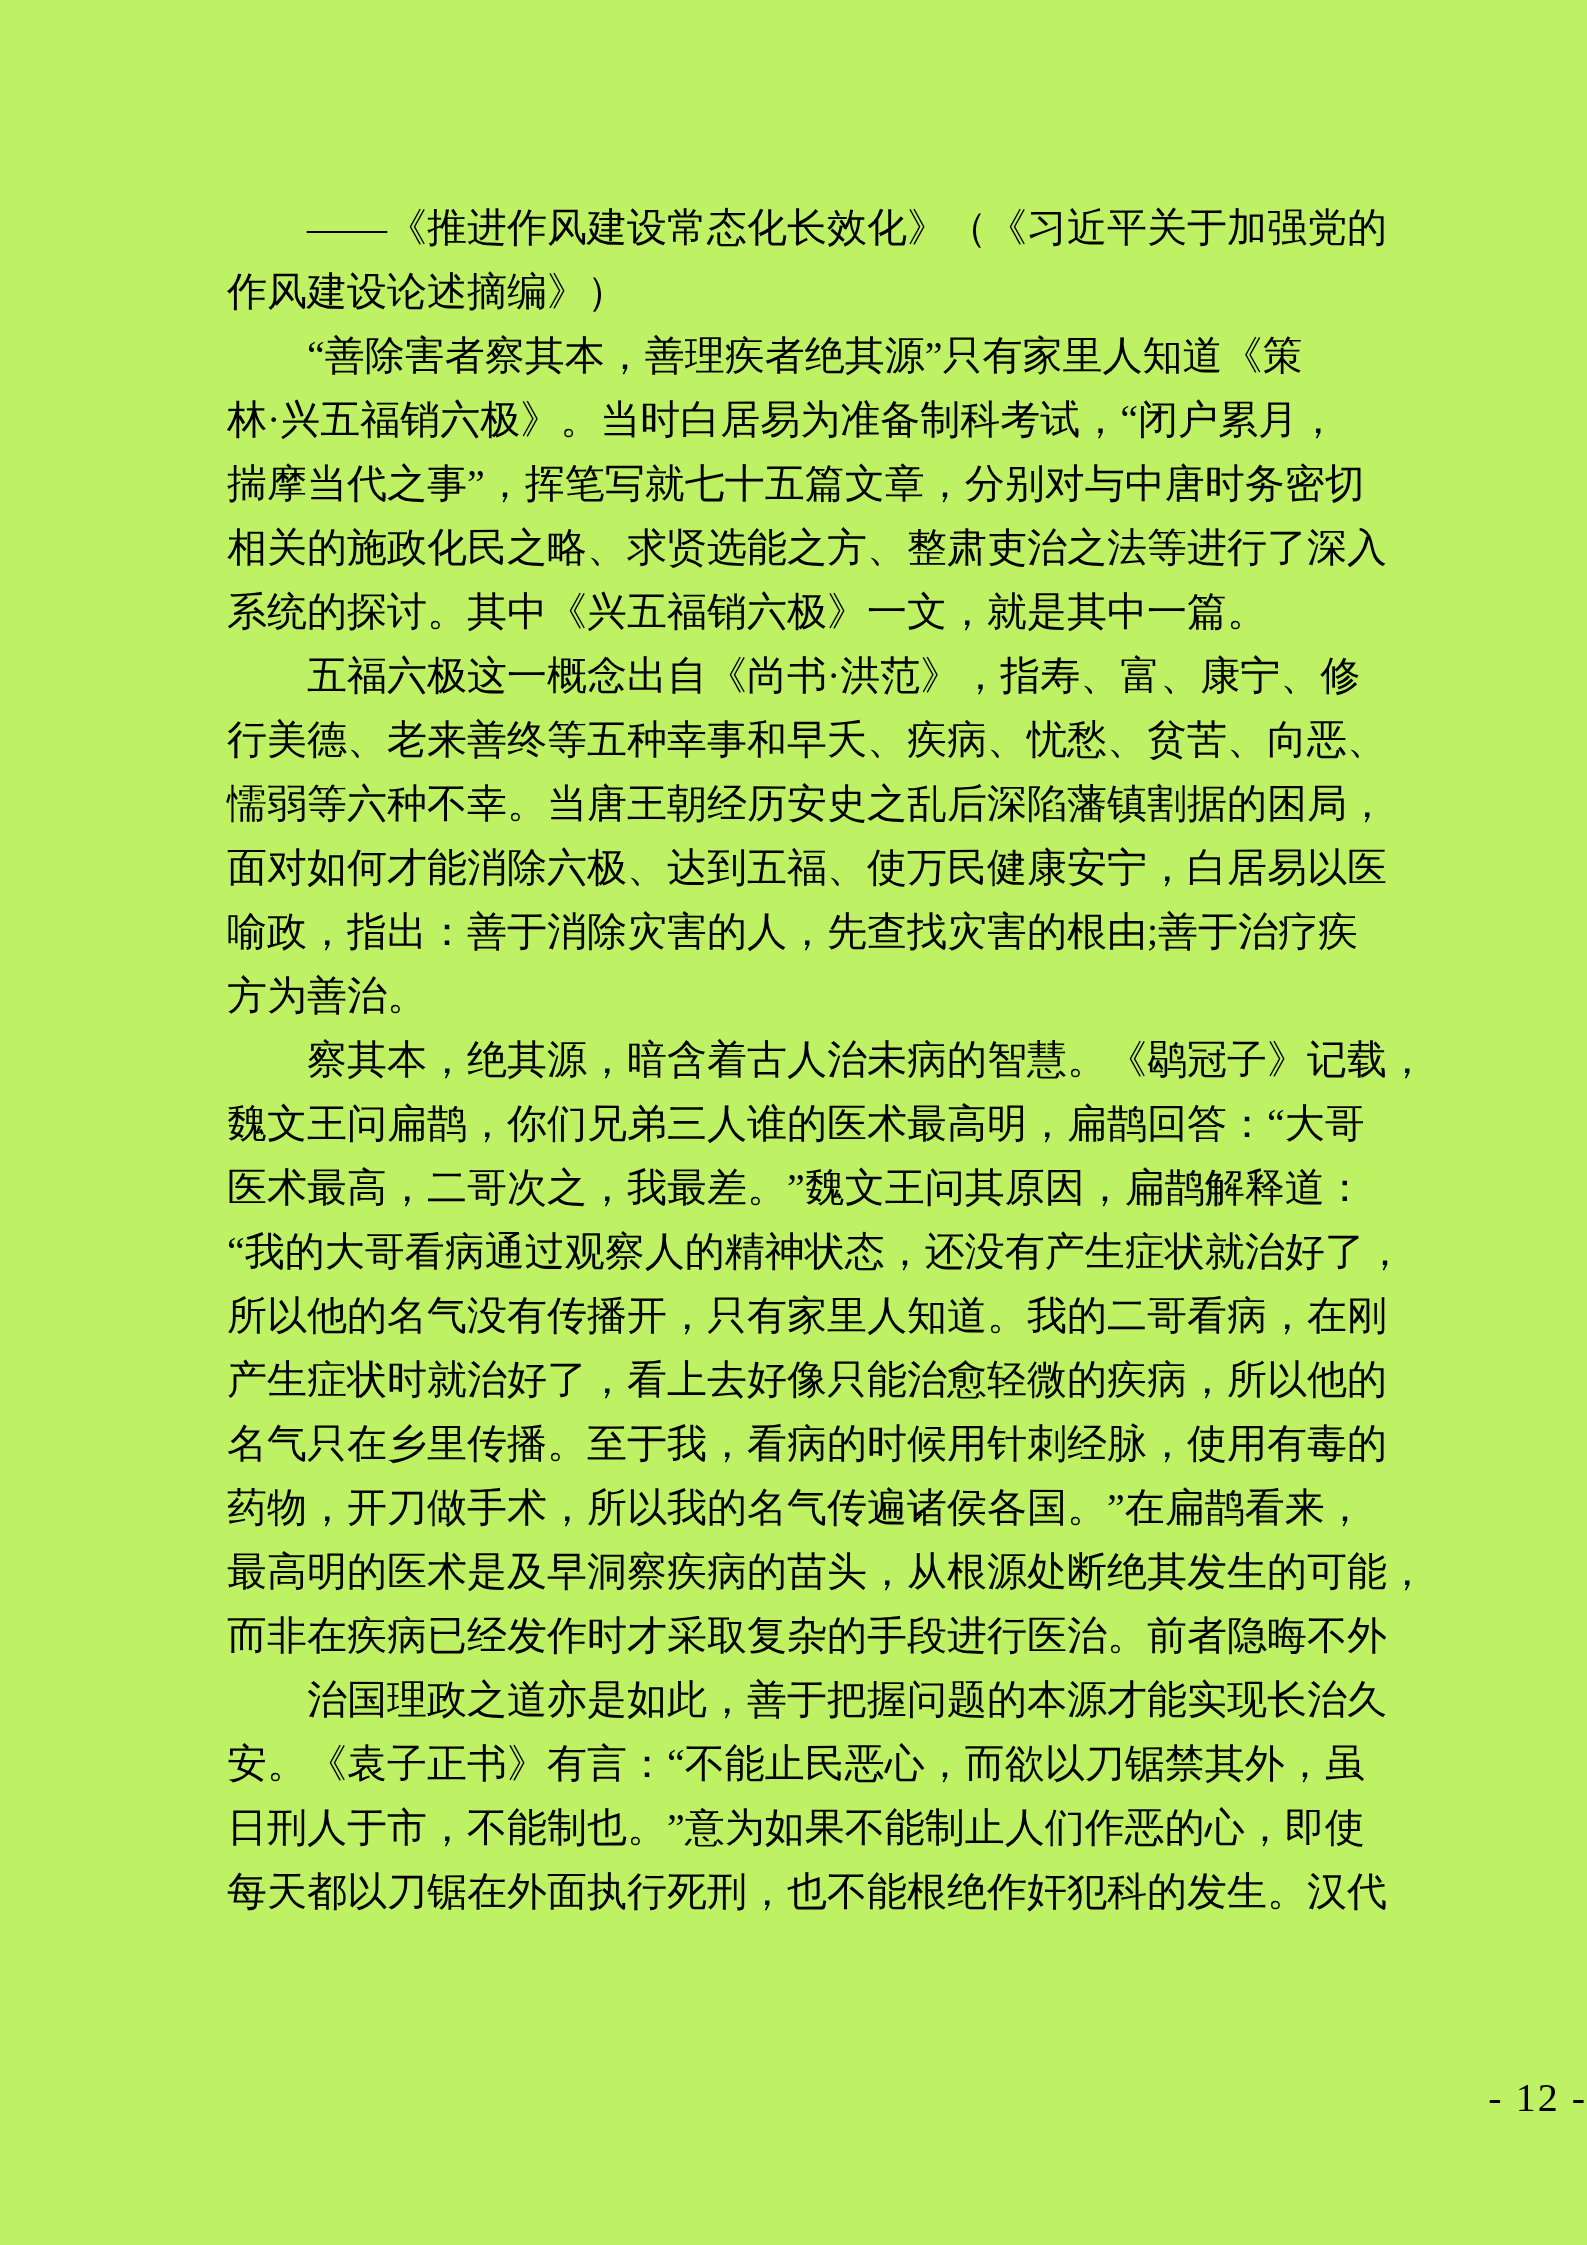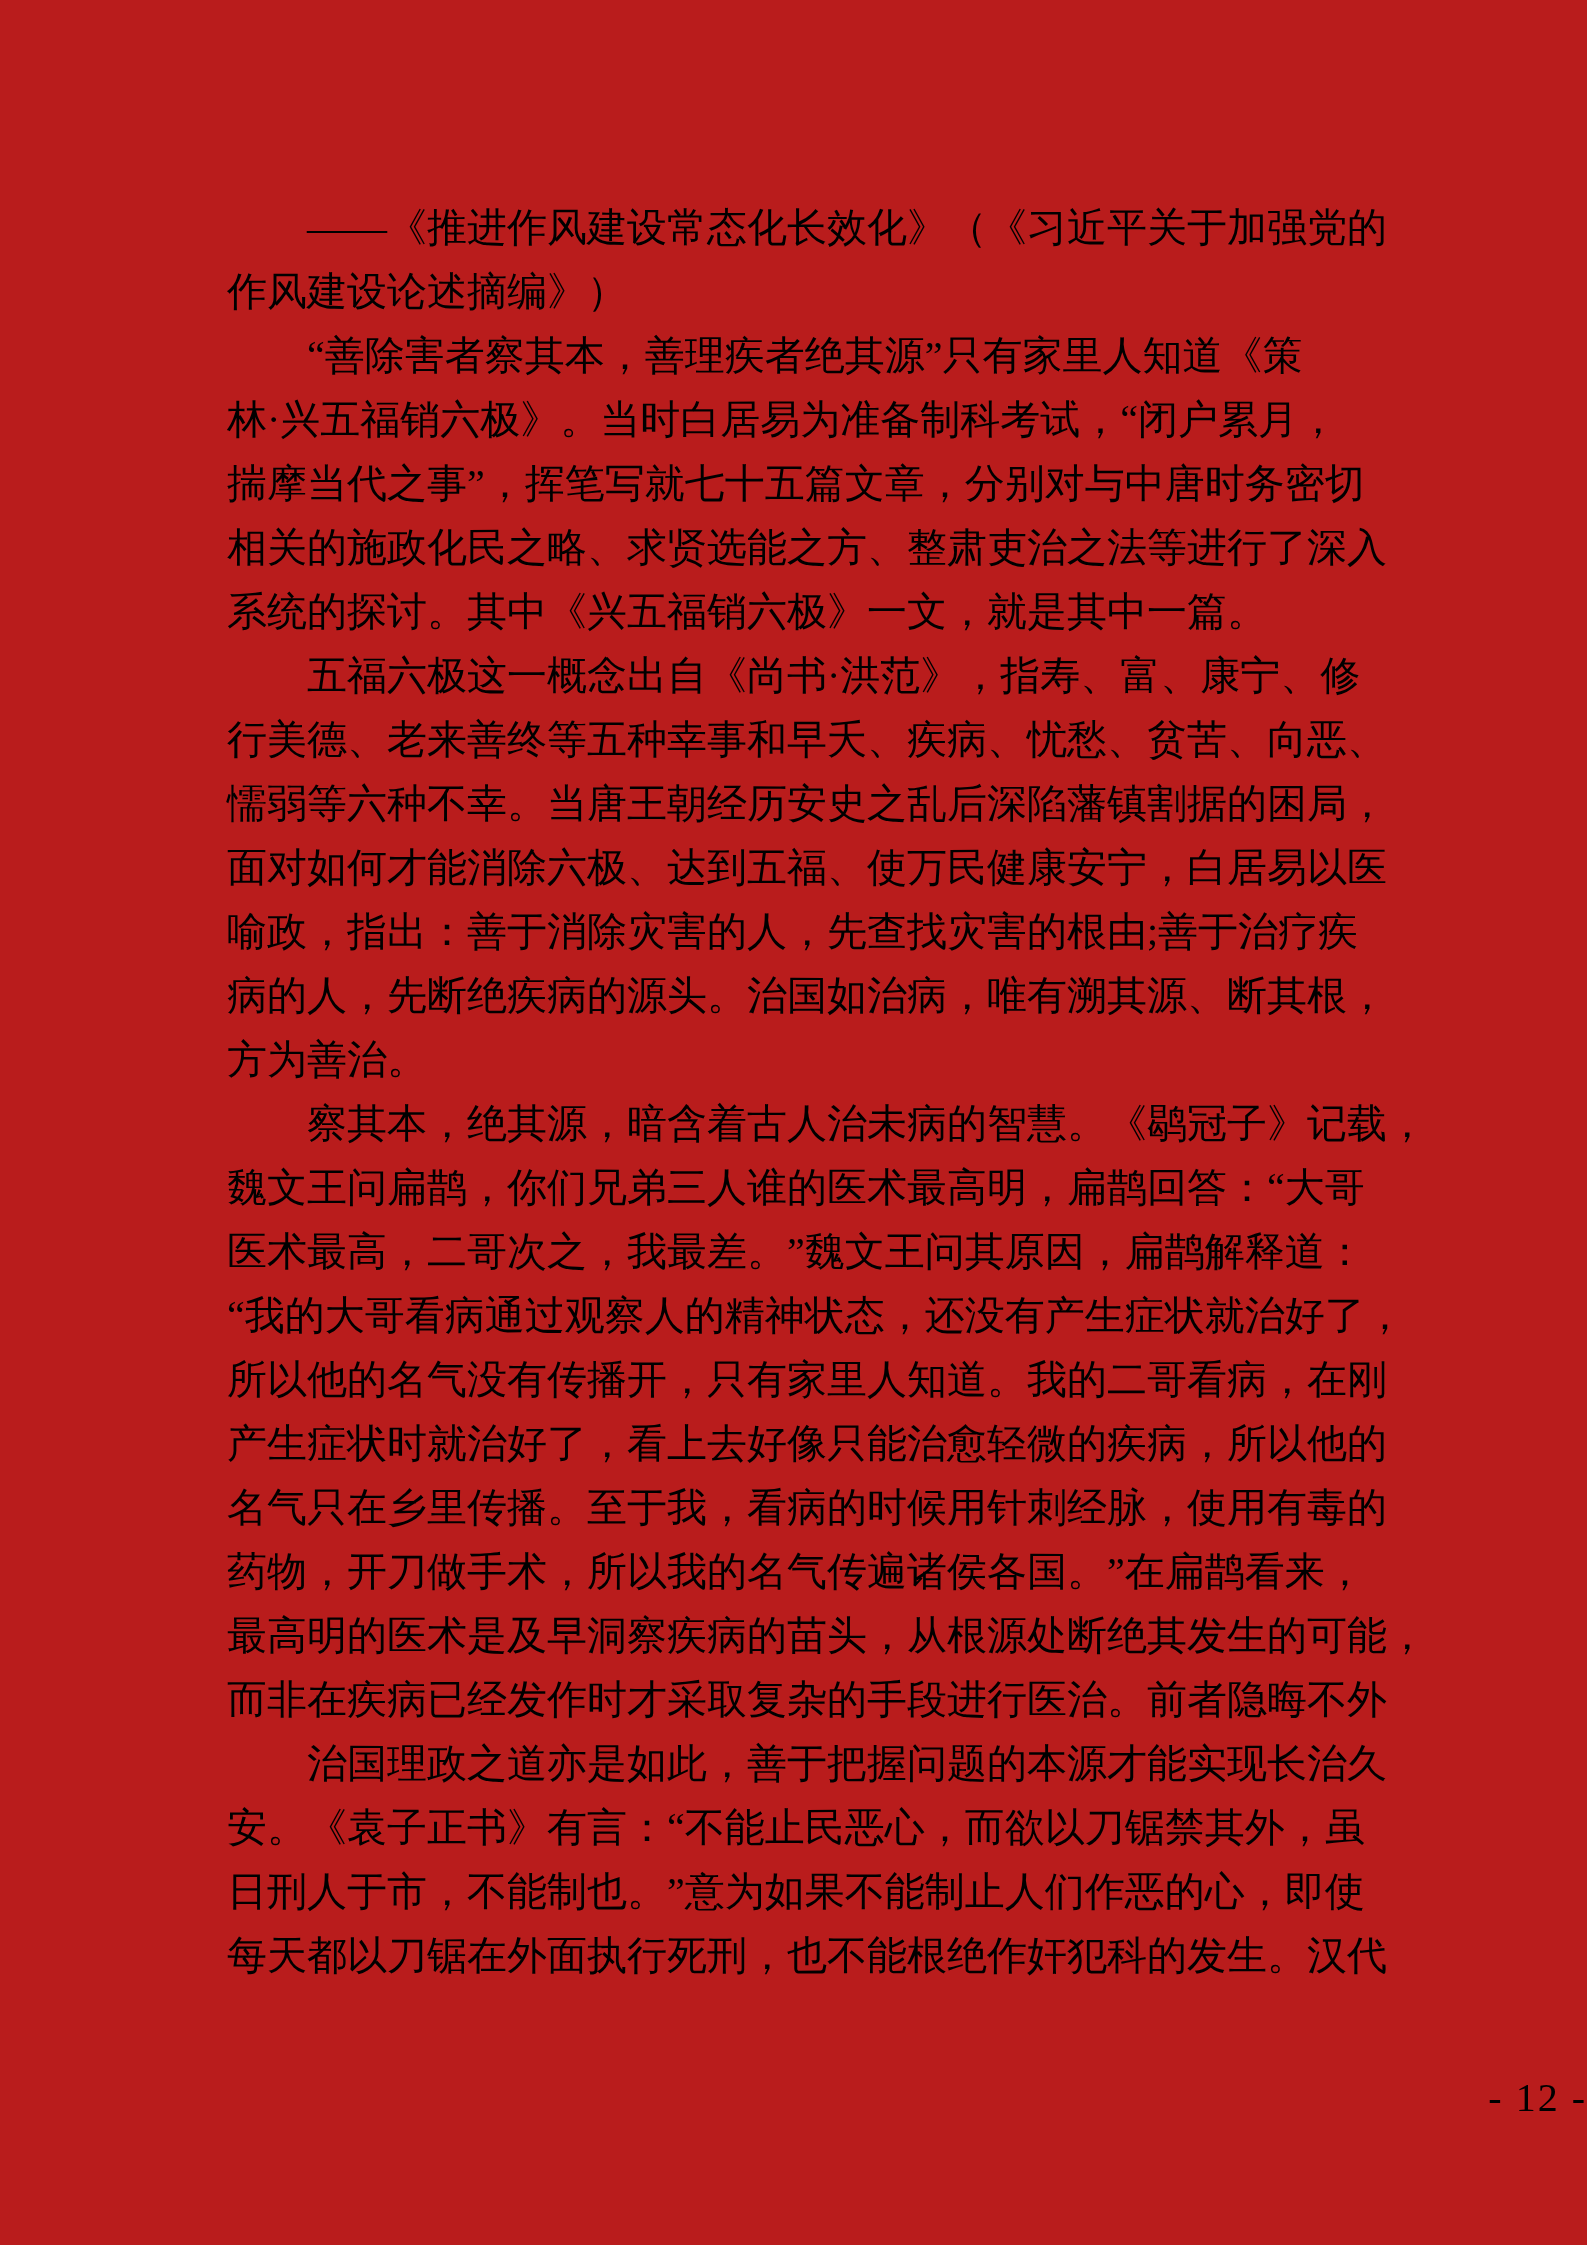--- a/index.html
+++ b/index.html
@@ -4,21 +4,21 @@
 <style>
   html, body {
     margin: 0;
     padding: 0;
     background: #ffffff;
   }
   .page {
     position: relative;
     width: 1587px;
     height: 2245px;
-    background: #b91c1c;
+    background: #bef264;
     color: #000000;
     font-family: "Liberation Serif", "DejaVu Serif", serif;
     overflow: hidden;
   }
   .doc-body {
     position: absolute;
     left: 227px;
     top: 196px;
     width: 1160px;
   }
@@ -56,21 +56,20 @@
     <div class="line indent">“善除害者察其本，善理疾者绝其源”只有家里人知道《策</div>
     <div class="line">林·兴五福销六极》。当时白居易为准备制科考试，“闭户累月，</div>
     <div class="line">揣摩当代之事”，挥笔写就七十五篇文章，分别对与中唐时务密切</div>
     <div class="line">相关的施政化民之略、求贤选能之方、整肃吏治之法等进行了深入</div>
     <div class="line">系统的探讨。其中《兴五福销六极》一文，就是其中一篇。</div>
     <div class="line indent">五福六极这一概念出自《尚书·洪范》，指寿、富、康宁、修</div>
     <div class="line">行美德、老来善终等五种幸事和早夭、疾病、忧愁、贫苦、向恶、</div>
     <div class="line">懦弱等六种不幸。当唐王朝经历安史之乱后深陷藩镇割据的困局，</div>
     <div class="line">面对如何才能消除六极、达到五福、使万民健康安宁，白居易以医</div>
     <div class="line">喻政，指出：善于消除灾害的人，先查找灾害的根由;善于治疗疾</div>
-    <div class="line">病的人，先断绝疾病的源头。治国如治病，唯有溯其源、断其根，</div>
     <div class="line">方为善治。</div>
     <div class="line indent">察其本，绝其源，暗含着古人治未病的智慧。《鹖冠子》记载，</div>
     <div class="line">魏文王问扁鹊，你们兄弟三人谁的医术最高明，扁鹊回答：“大哥</div>
     <div class="line">医术最高，二哥次之，我最差。”魏文王问其原因，扁鹊解释道：</div>
     <div class="line">“我的大哥看病通过观察人的精神状态，还没有产生症状就治好了，</div>
     <div class="line">所以他的名气没有传播开，只有家里人知道。我的二哥看病，在刚</div>
     <div class="line">产生症状时就治好了，看上去好像只能治愈轻微的疾病，所以他的</div>
     <div class="line">名气只在乡里传播。至于我，看病的时候用针刺经脉，使用有毒的</div>
     <div class="line">药物，开刀做手术，所以我的名气传遍诸侯各国。”在扁鹊看来，</div>
     <div class="line">最高明的医术是及早洞察疾病的苗头，从根源处断绝其发生的可能，</div>

